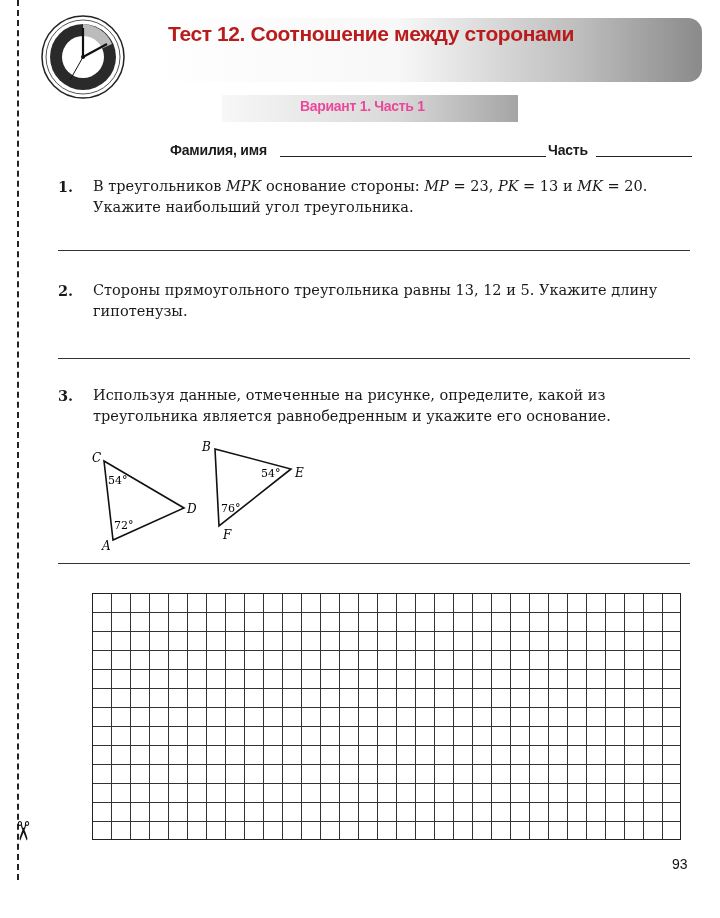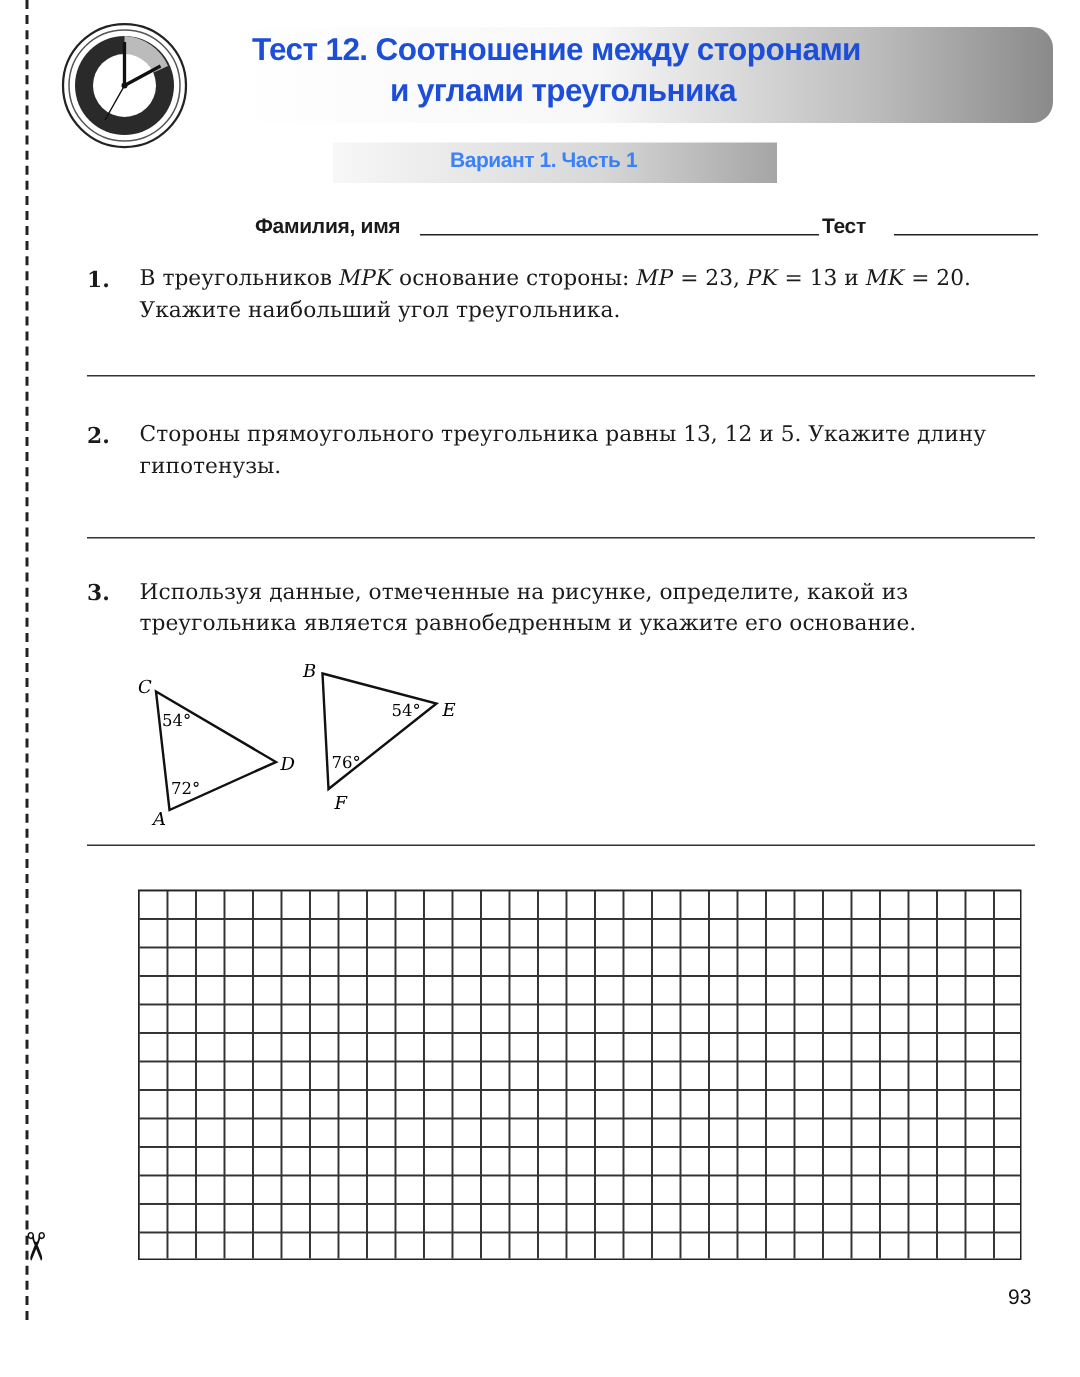--- a/index.html
+++ b/index.html
@@ -2,26 +2,26 @@
 <html><head>
 <meta charset="utf-8">
 <style>
   html, body { margin:0; padding:0; background:#fff; }
   body { width:720px; height:918px; position:relative; overflow:hidden; font-family:"DejaVu Serif", serif; color:#1a1a1a; }
   .cutline { position:absolute; left:17px; top:0; height:880px; width:0; border-left:2px dashed #222; }
   .scissors { position:absolute; left:12px; top:818px; font-size:26px; line-height:26px; transform:rotate(90deg); color:#111; font-family:"DejaVu Sans", sans-serif; }
   .clock { position:absolute; left:40px; top:14px; width:86px; height:86px; }
   .title-band { position:absolute; left:150px; top:18px; width:552px; height:64px; border-radius:0 14px 14px 0;
     background:linear-gradient(90deg, rgba(255,255,255,0) 0%, rgba(230,230,230,0.3) 45%, #bdbdbd 78%, #8a8a8a 100%); }
-  .title { position:absolute; left:168px; top:20px; width:520px; font-family:"Liberation Sans", sans-serif; font-weight:bold; font-size:21px; line-height:27px; letter-spacing:-0.4px; color:#1d4ed8; }
+  .title { position:absolute; left:168px; top:20px; width:520px; font-family:"Liberation Sans", sans-serif; font-weight:bold; font-size:21px; line-height:27px; letter-spacing:-0.4px; color:#b91c1c; }
   .title .l1 { display:block; }
   .title .l2 { display:block; padding-left:92px; }
   .variant-band { position:absolute; left:222px; top:95px; width:296px; height:27px;
     background:linear-gradient(90deg, rgba(240,240,240,0.5) 0%, #d8d8d8 60%, #a5a5a5 100%); }
-  .variant { position:absolute; left:300px; top:98px; font-family:"Liberation Sans", sans-serif; font-weight:bold; font-size:14px; color:#3b82f6; letter-spacing:-0.3px; }
+  .variant { position:absolute; left:300px; top:98px; font-family:"Liberation Sans", sans-serif; font-weight:bold; font-size:14px; color:#ec4899; letter-spacing:-0.3px; }
   .name-row { position:absolute; left:170px; top:140px; width:522px; height:20px; font-family:"Liberation Sans", sans-serif; font-weight:bold; font-size:14px; letter-spacing:-0.2px; }
   .name-row .lbl { position:absolute; top:2px; }
   .name-row .line { position:absolute; top:16px; border-bottom:1.5px solid #222; }
   .q { position:absolute; left:58px; width:640px; font-size:14.5px; line-height:21px; }
   .q .num { position:absolute; left:0; top:0; font-weight:bold; }
   .q .txt { margin-left:35px; display:block; }
   .q i { }
   .answer-line { position:absolute; left:58px; width:632px; height:0; border-top:1.5px solid #333; }
   .figure { position:absolute; left:80px; top:435px; width:240px; height:120px; }
   .grid { position:absolute; left:92px; top:593px; width:589px; height:247px; border:1.5px solid #222; box-sizing:border-box;
@@ -45,30 +45,29 @@
   <circle cx="43" cy="43" r="21" fill="#fff"></circle>
   <line x1="43" y1="43" x2="43" y2="14" stroke="#111" stroke-width="2.2"></line>
   <line x1="43" y1="43" x2="67" y2="30" stroke="#111" stroke-width="2.2"></line>
   <line x1="43" y1="43" x2="30" y2="66" stroke="#111" stroke-width="1"></line>
   <circle cx="43" cy="43" r="2" fill="#111"></circle>
 </svg>
 
 <div class="title-band"></div>
 <div class="title">
   <span class="l1">Тест 12. Соотношение между сторонами</span>
-  <span class="l2">и углами треугольника</span>
 </div>
 
 <div class="variant-band"></div>
 <div class="variant">Вариант 1. Часть 1</div>
 
 <div class="name-row">
   <span class="lbl" style="left:0">Фамилия, имя</span>
   <span class="line" style="left:110px; width:266px;"></span>
-  <span class="lbl" style="left:378px">Тест</span>
+  <span class="lbl" style="left:378px">Часть</span>
   <span class="line" style="left:426px; width:96px;"></span>
 </div>
 
 <div class="q" style="top:176px">
   <span class="num">1.</span>
   <span class="txt"><span>В треугольников </span><i>MPK</i><span> основание стороны: </span><i>MP</i><span> = 23, </span><i>PK</i><span> = 13 и </span><i>MK</i><span> = 20. Укажите наибольший угол треугольника.</span></span>
 </div>
 <div class="answer-line" style="top:250px"></div>
 
 <div class="q" style="top:280px">

